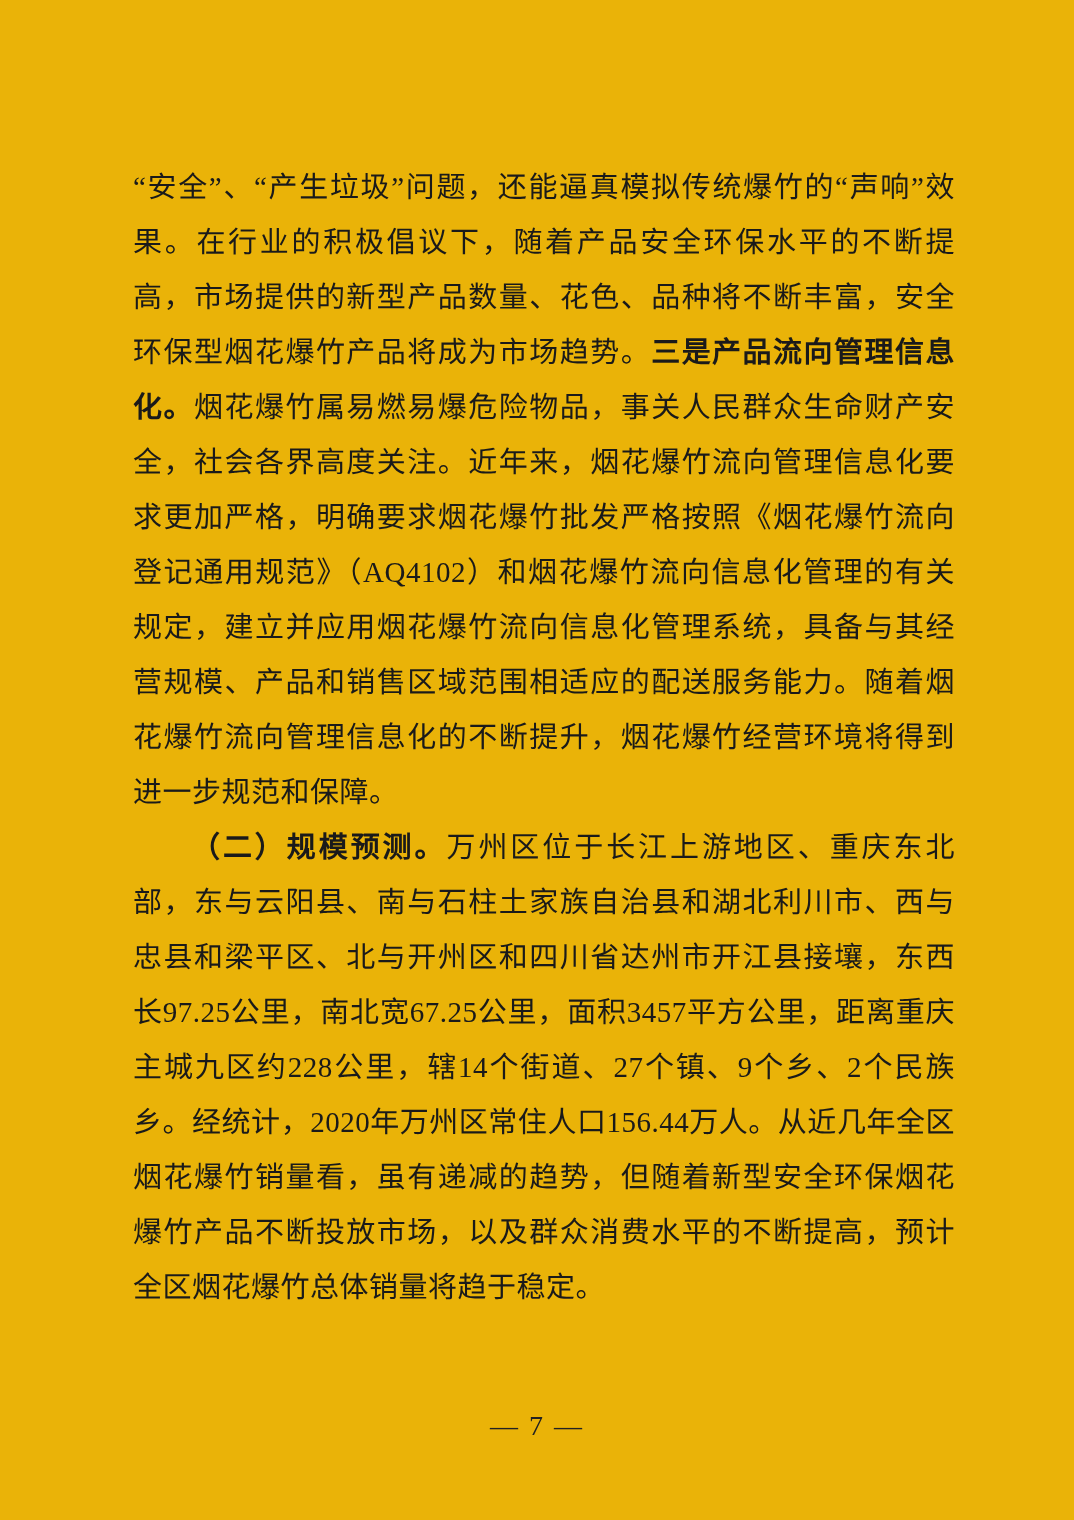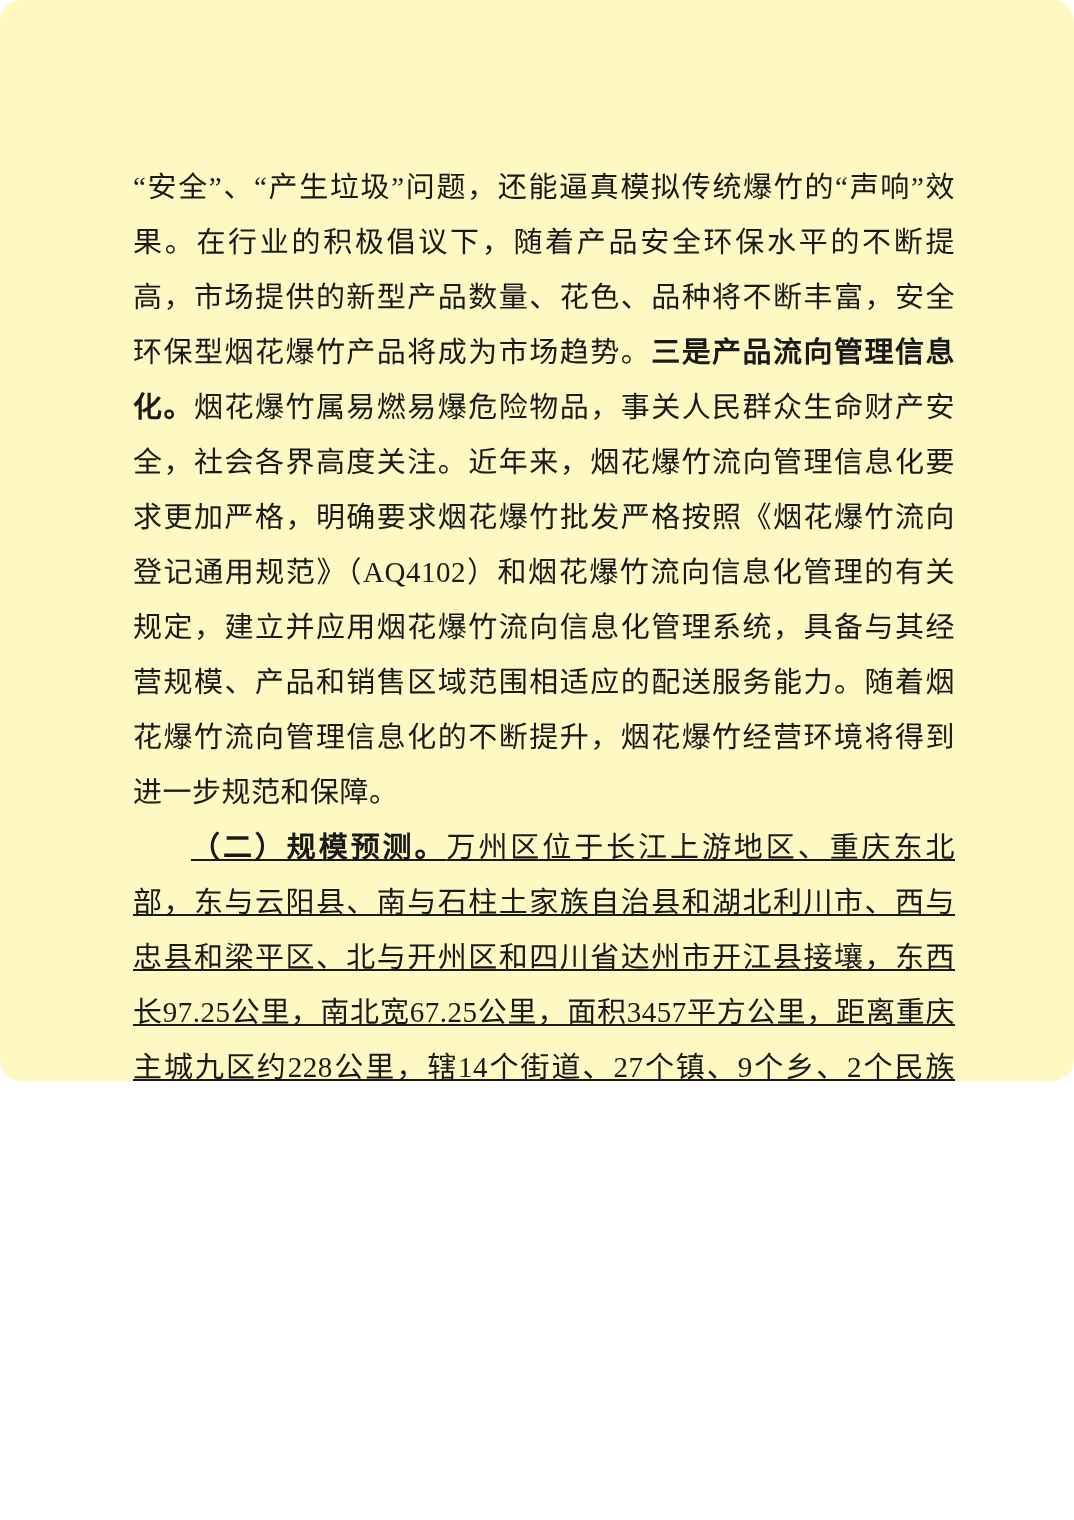--- a/index.html
+++ b/index.html
@@ -3,45 +3,43 @@
 <meta charset="utf-8">
 <style>
   html, body {
     margin: 0;
     padding: 0;
     background: #ffffff;
   }
   .page {
     position: relative;
     width: 1074px;
-    height: 1081px;
-    background: #fef9c3;
+    height: 1520px;
+    background: #eab308;
     overflow: hidden;
     font-family: "Liberation Serif", "DejaVu Serif", serif;
     color: #1a1a1a;
-    border-radius: 21px;
   }
   .content {
     position: absolute;
     top: 160px;
     left: 133px;
     width: 822px;
   }
   .content p {
     margin: 0;
     font-size: 29px;
     line-height: 55px;
     text-align: justify;
     text-justify: inter-ideograph;
     letter-spacing: 0.5px;
     word-break: break-all;
   }
   .content p.indent {
     text-indent: 2em;
-    text-decoration: underline;
   }
   .bold-run {
     font-weight: 700;
   }
   .footer {
     position: absolute;
     top: 1398px;
     left: 0;
     width: 100%;
     text-align: center;

